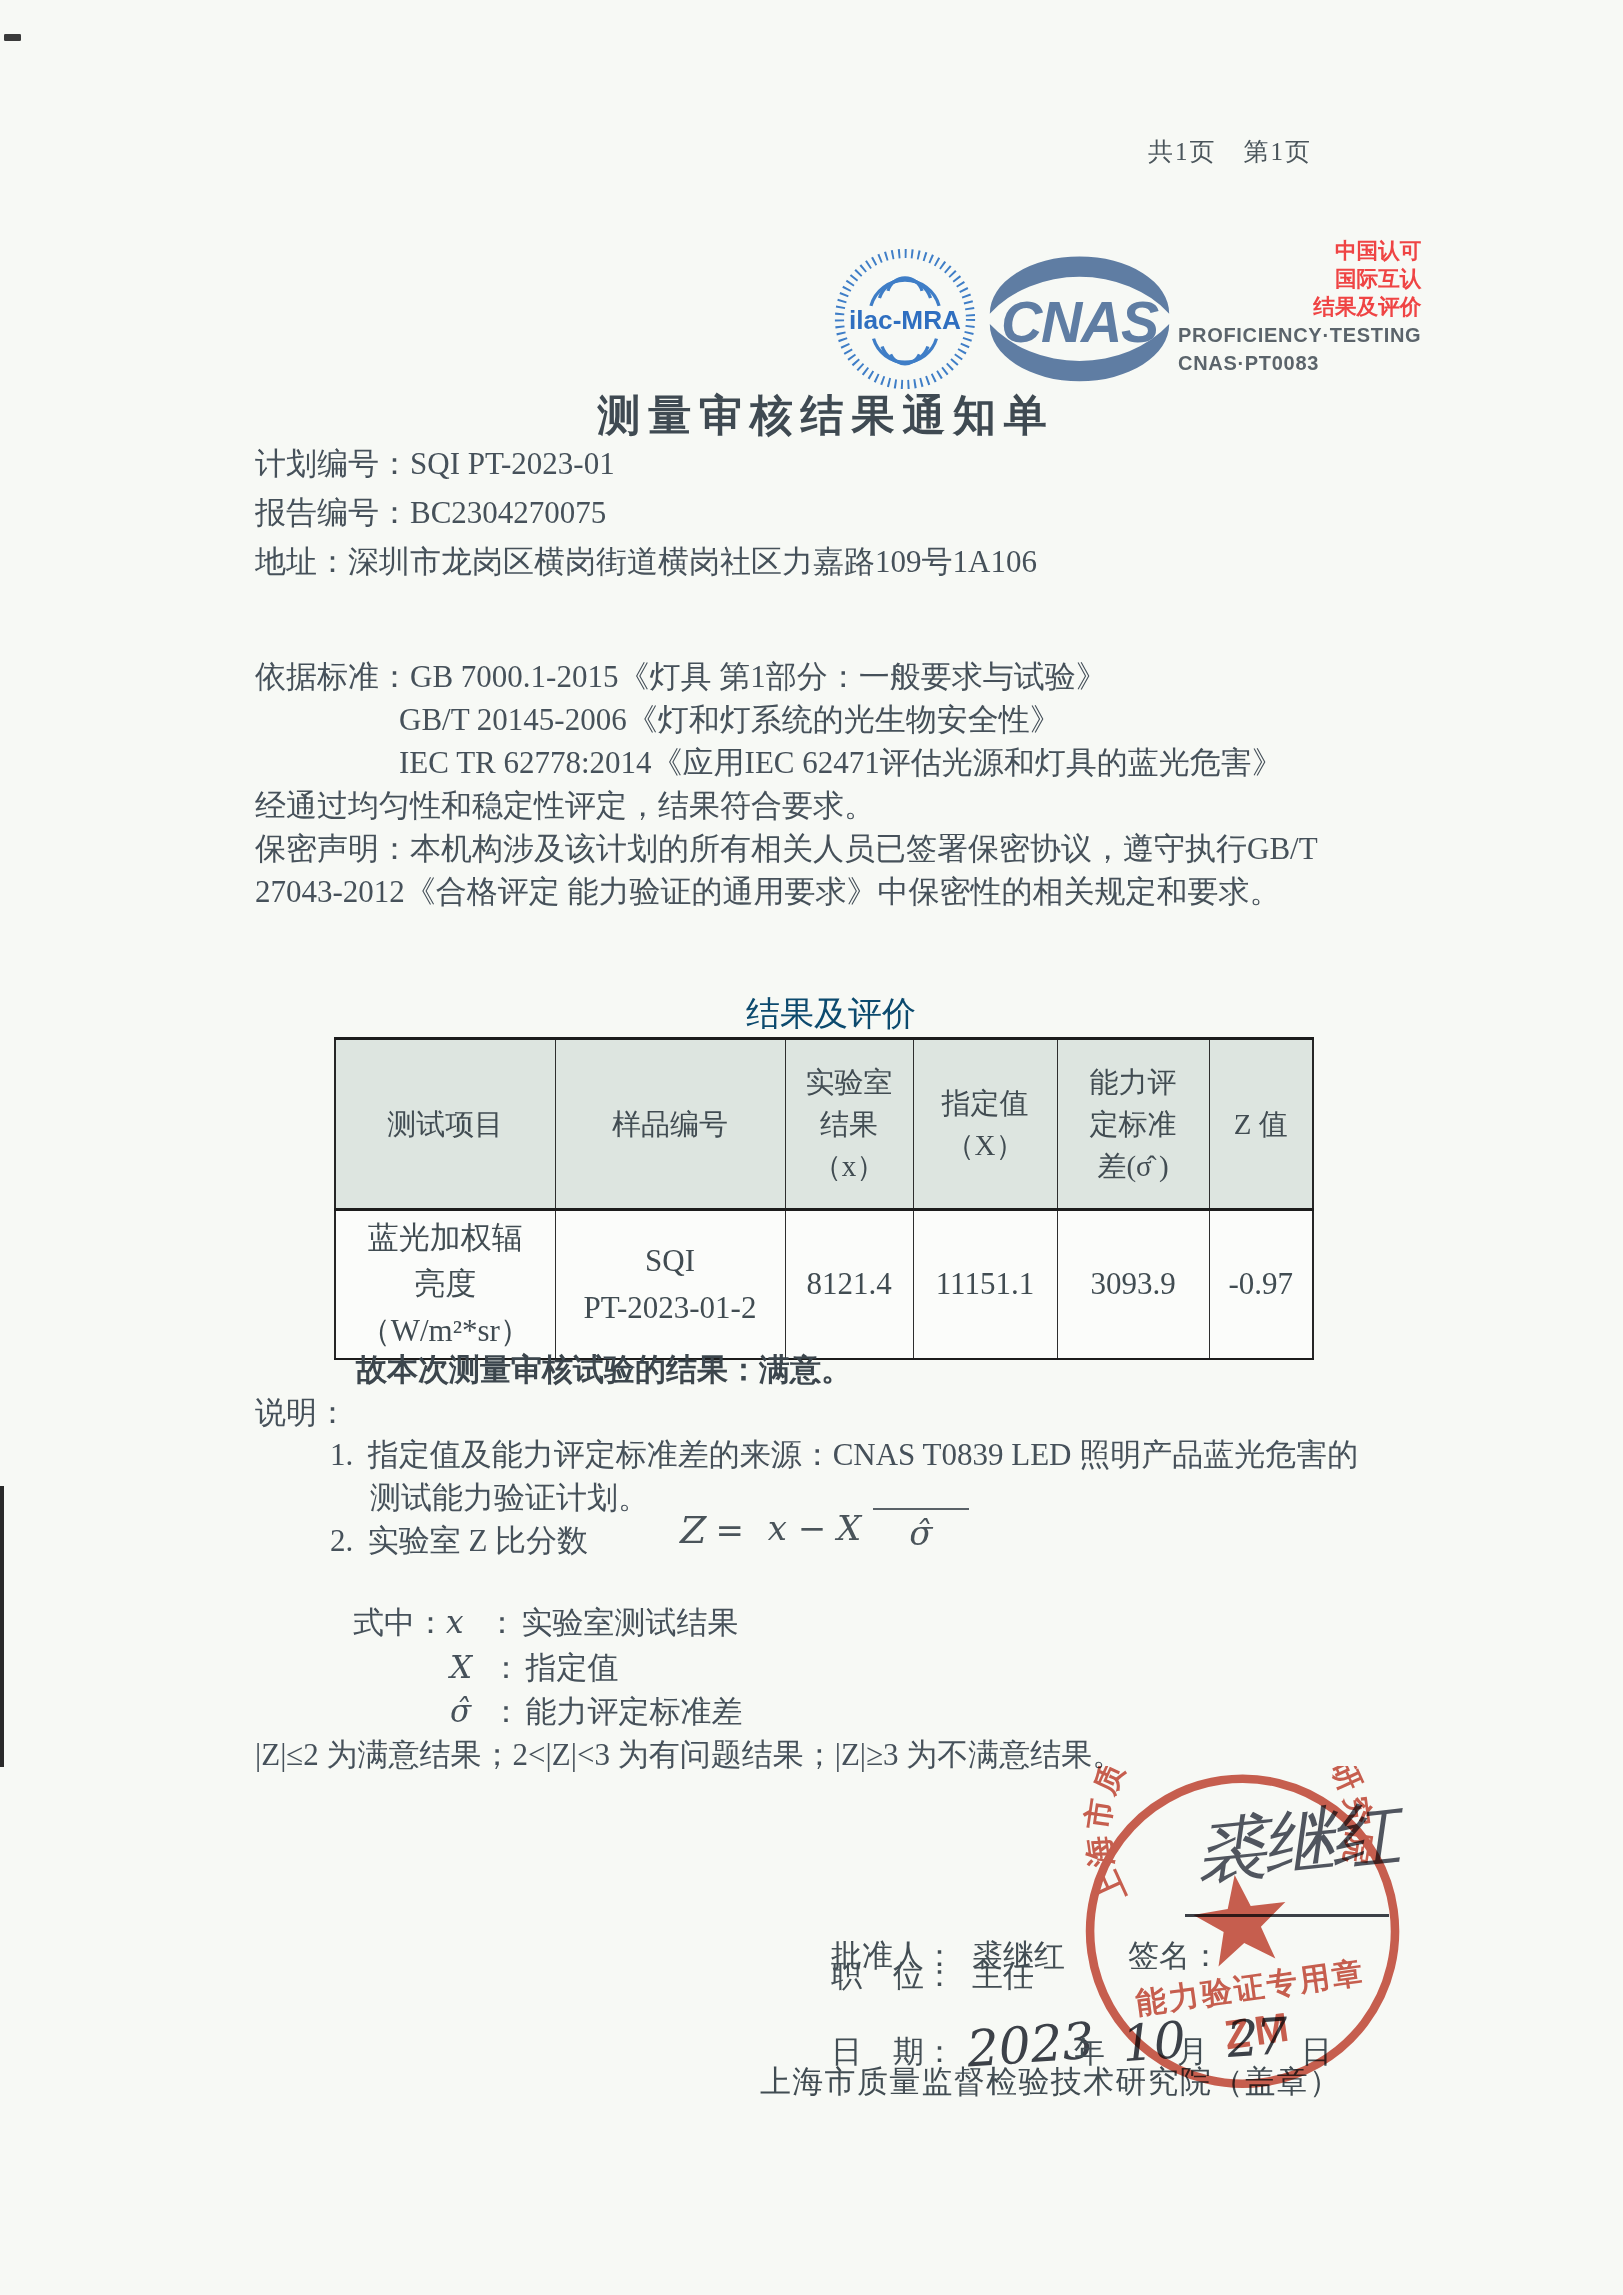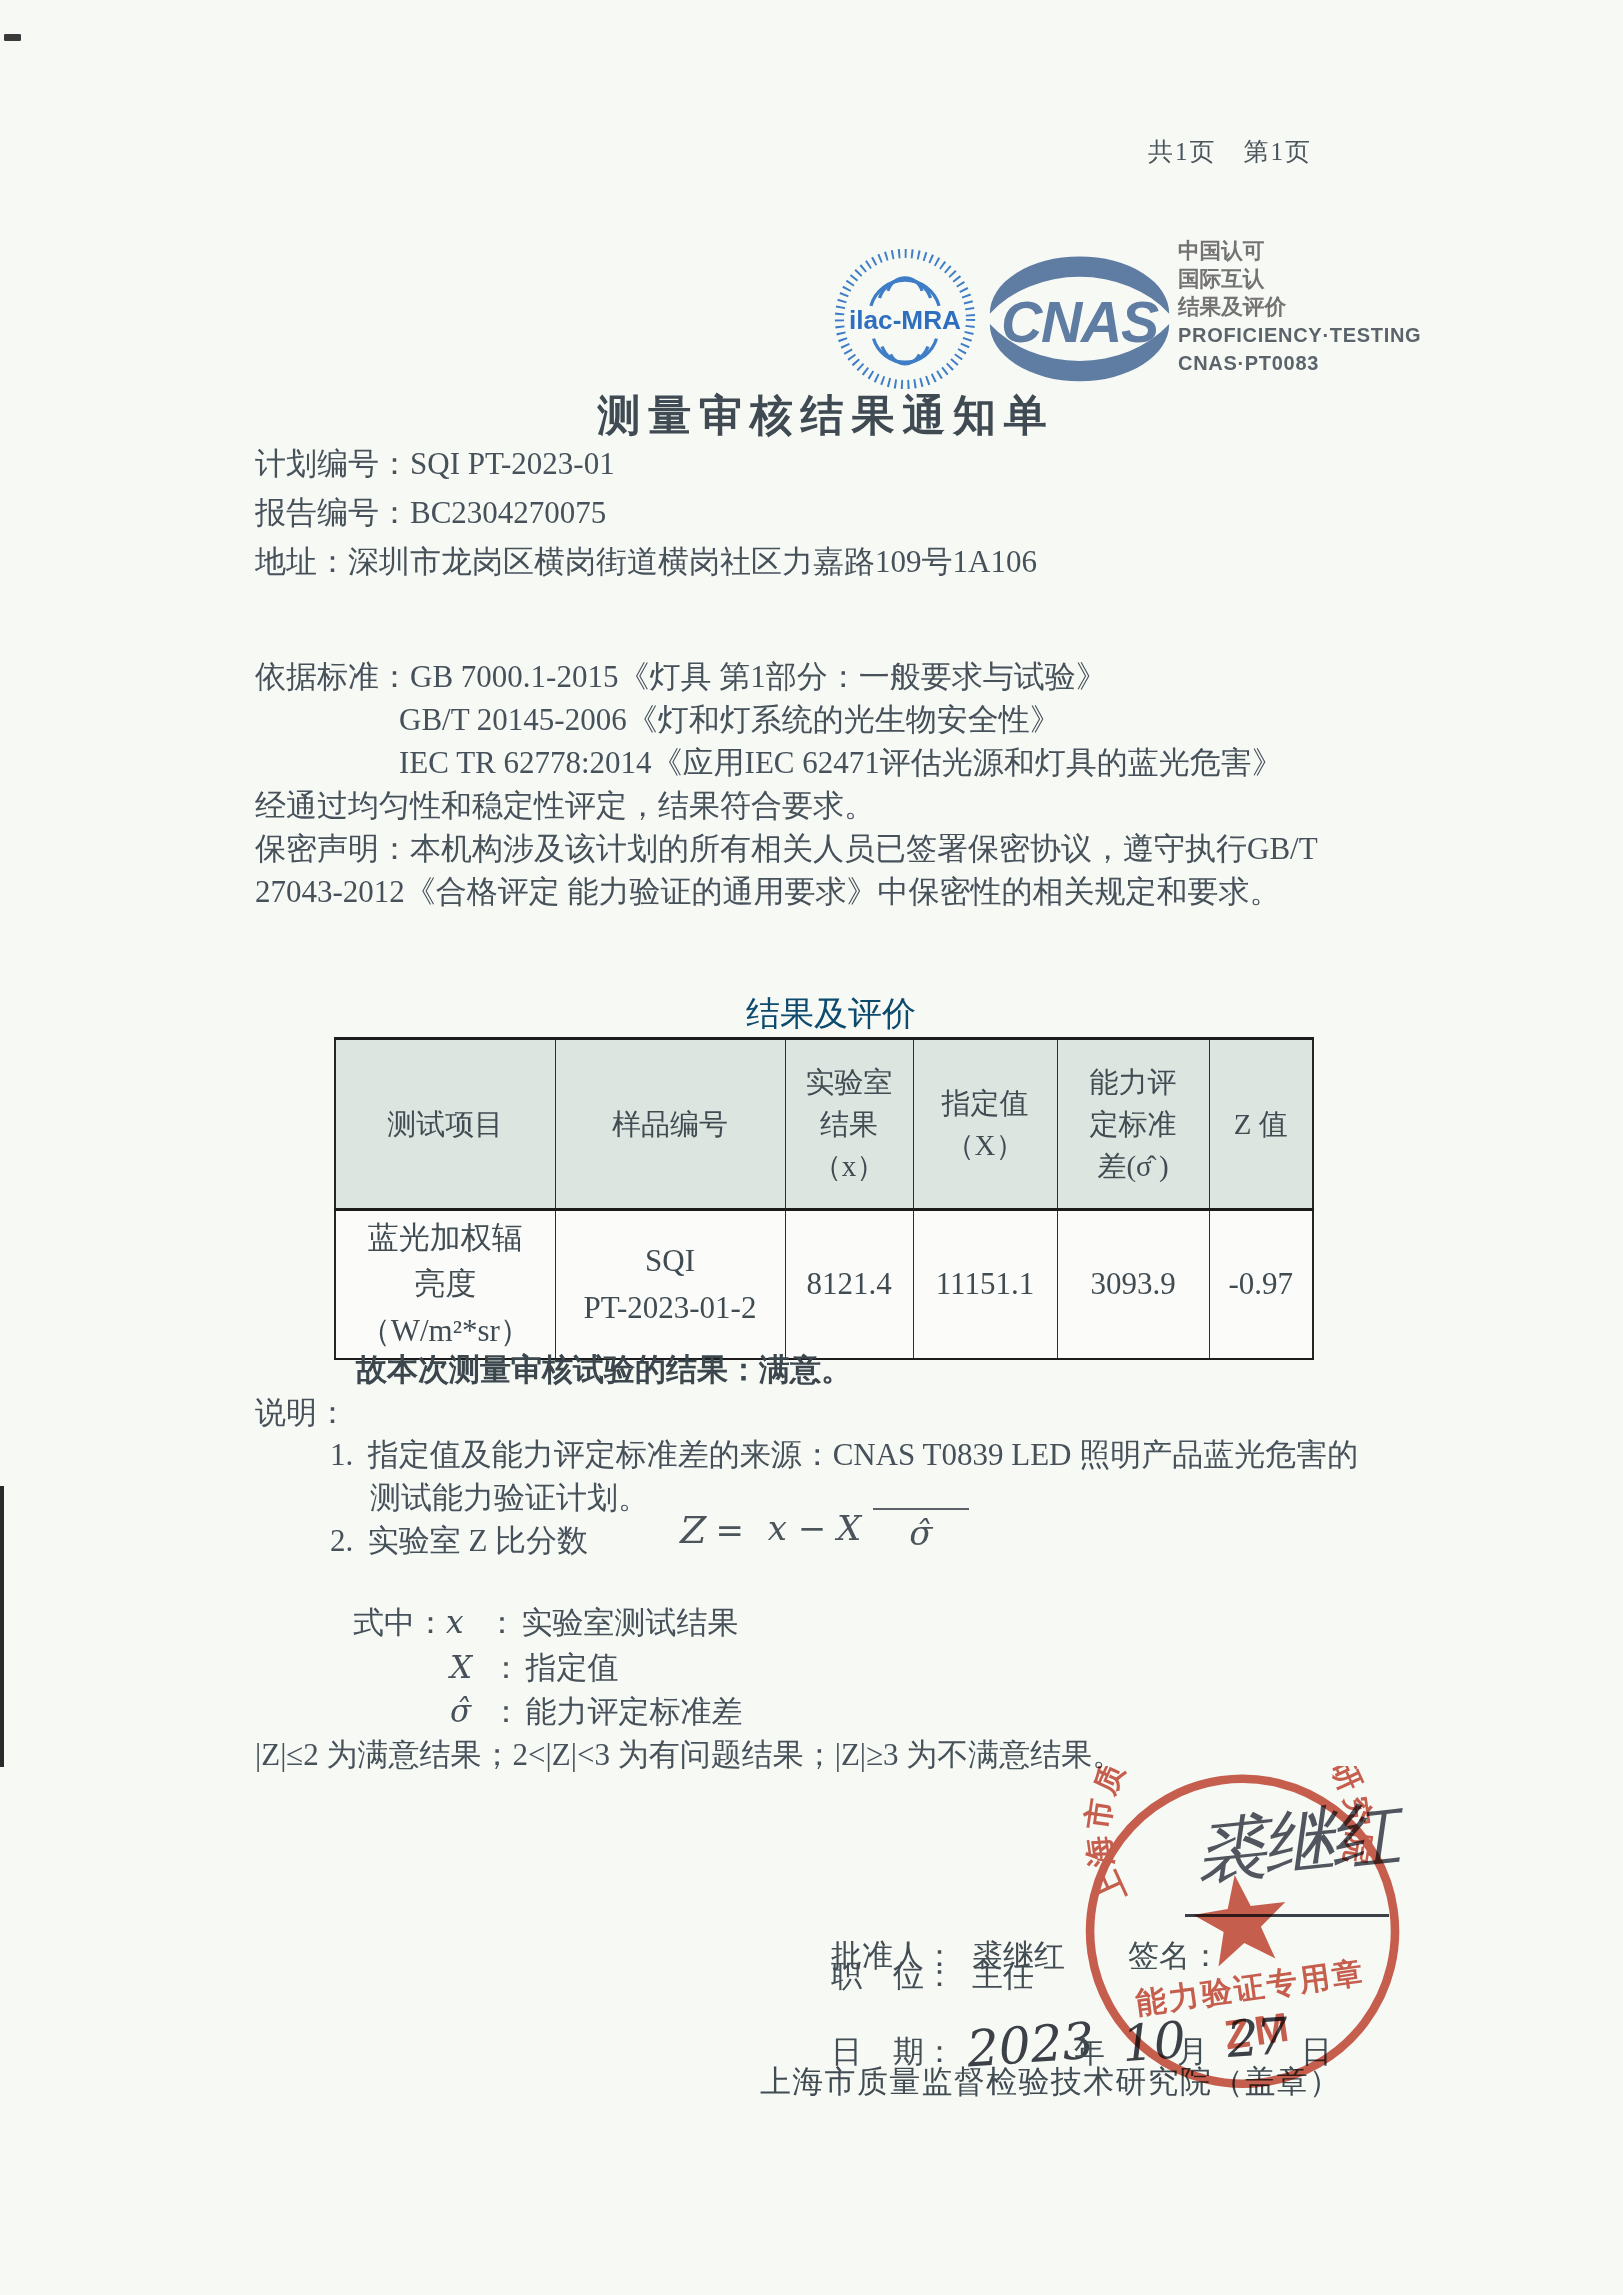--- a/index.html
+++ b/index.html
@@ -15,21 +15,21 @@
   .sans{font-family:"Liberation Sans",sans-serif;}
   .pre{white-space:pre-line;}
 
   
   .page-indicator{left:1148px;top:135px;font-size:25px;letter-spacing:2px;color:#4a555b;}
 
   
   .ilac-logo{left:829px;top:243px;}
   .cnas-logo{left:982px;top:250px;}
   .accreditation{left:1178px;top:237px;line-height:28px;}
-  .accreditation .zh{font-size:21.6px;font-weight:700;color:#737373;}
+  .accreditation .zh{font-size:21.6px;font-weight:700;color:#ef4444;text-align:right;}
   .accreditation .en{font-size:20px;font-weight:700;color:#5b646b;letter-spacing:0.7px;}
 
   
   .doc-title{left:0;right:0;top:387px;text-align:center;padding-left:29px;
     font-size:43px;font-weight:700;letter-spacing:7.8px;color:#3f4a52;}
 
   
   .meta{left:255px;top:439px;font-size:31px;line-height:49px;}
   .meta .row{height:49px;}
 

